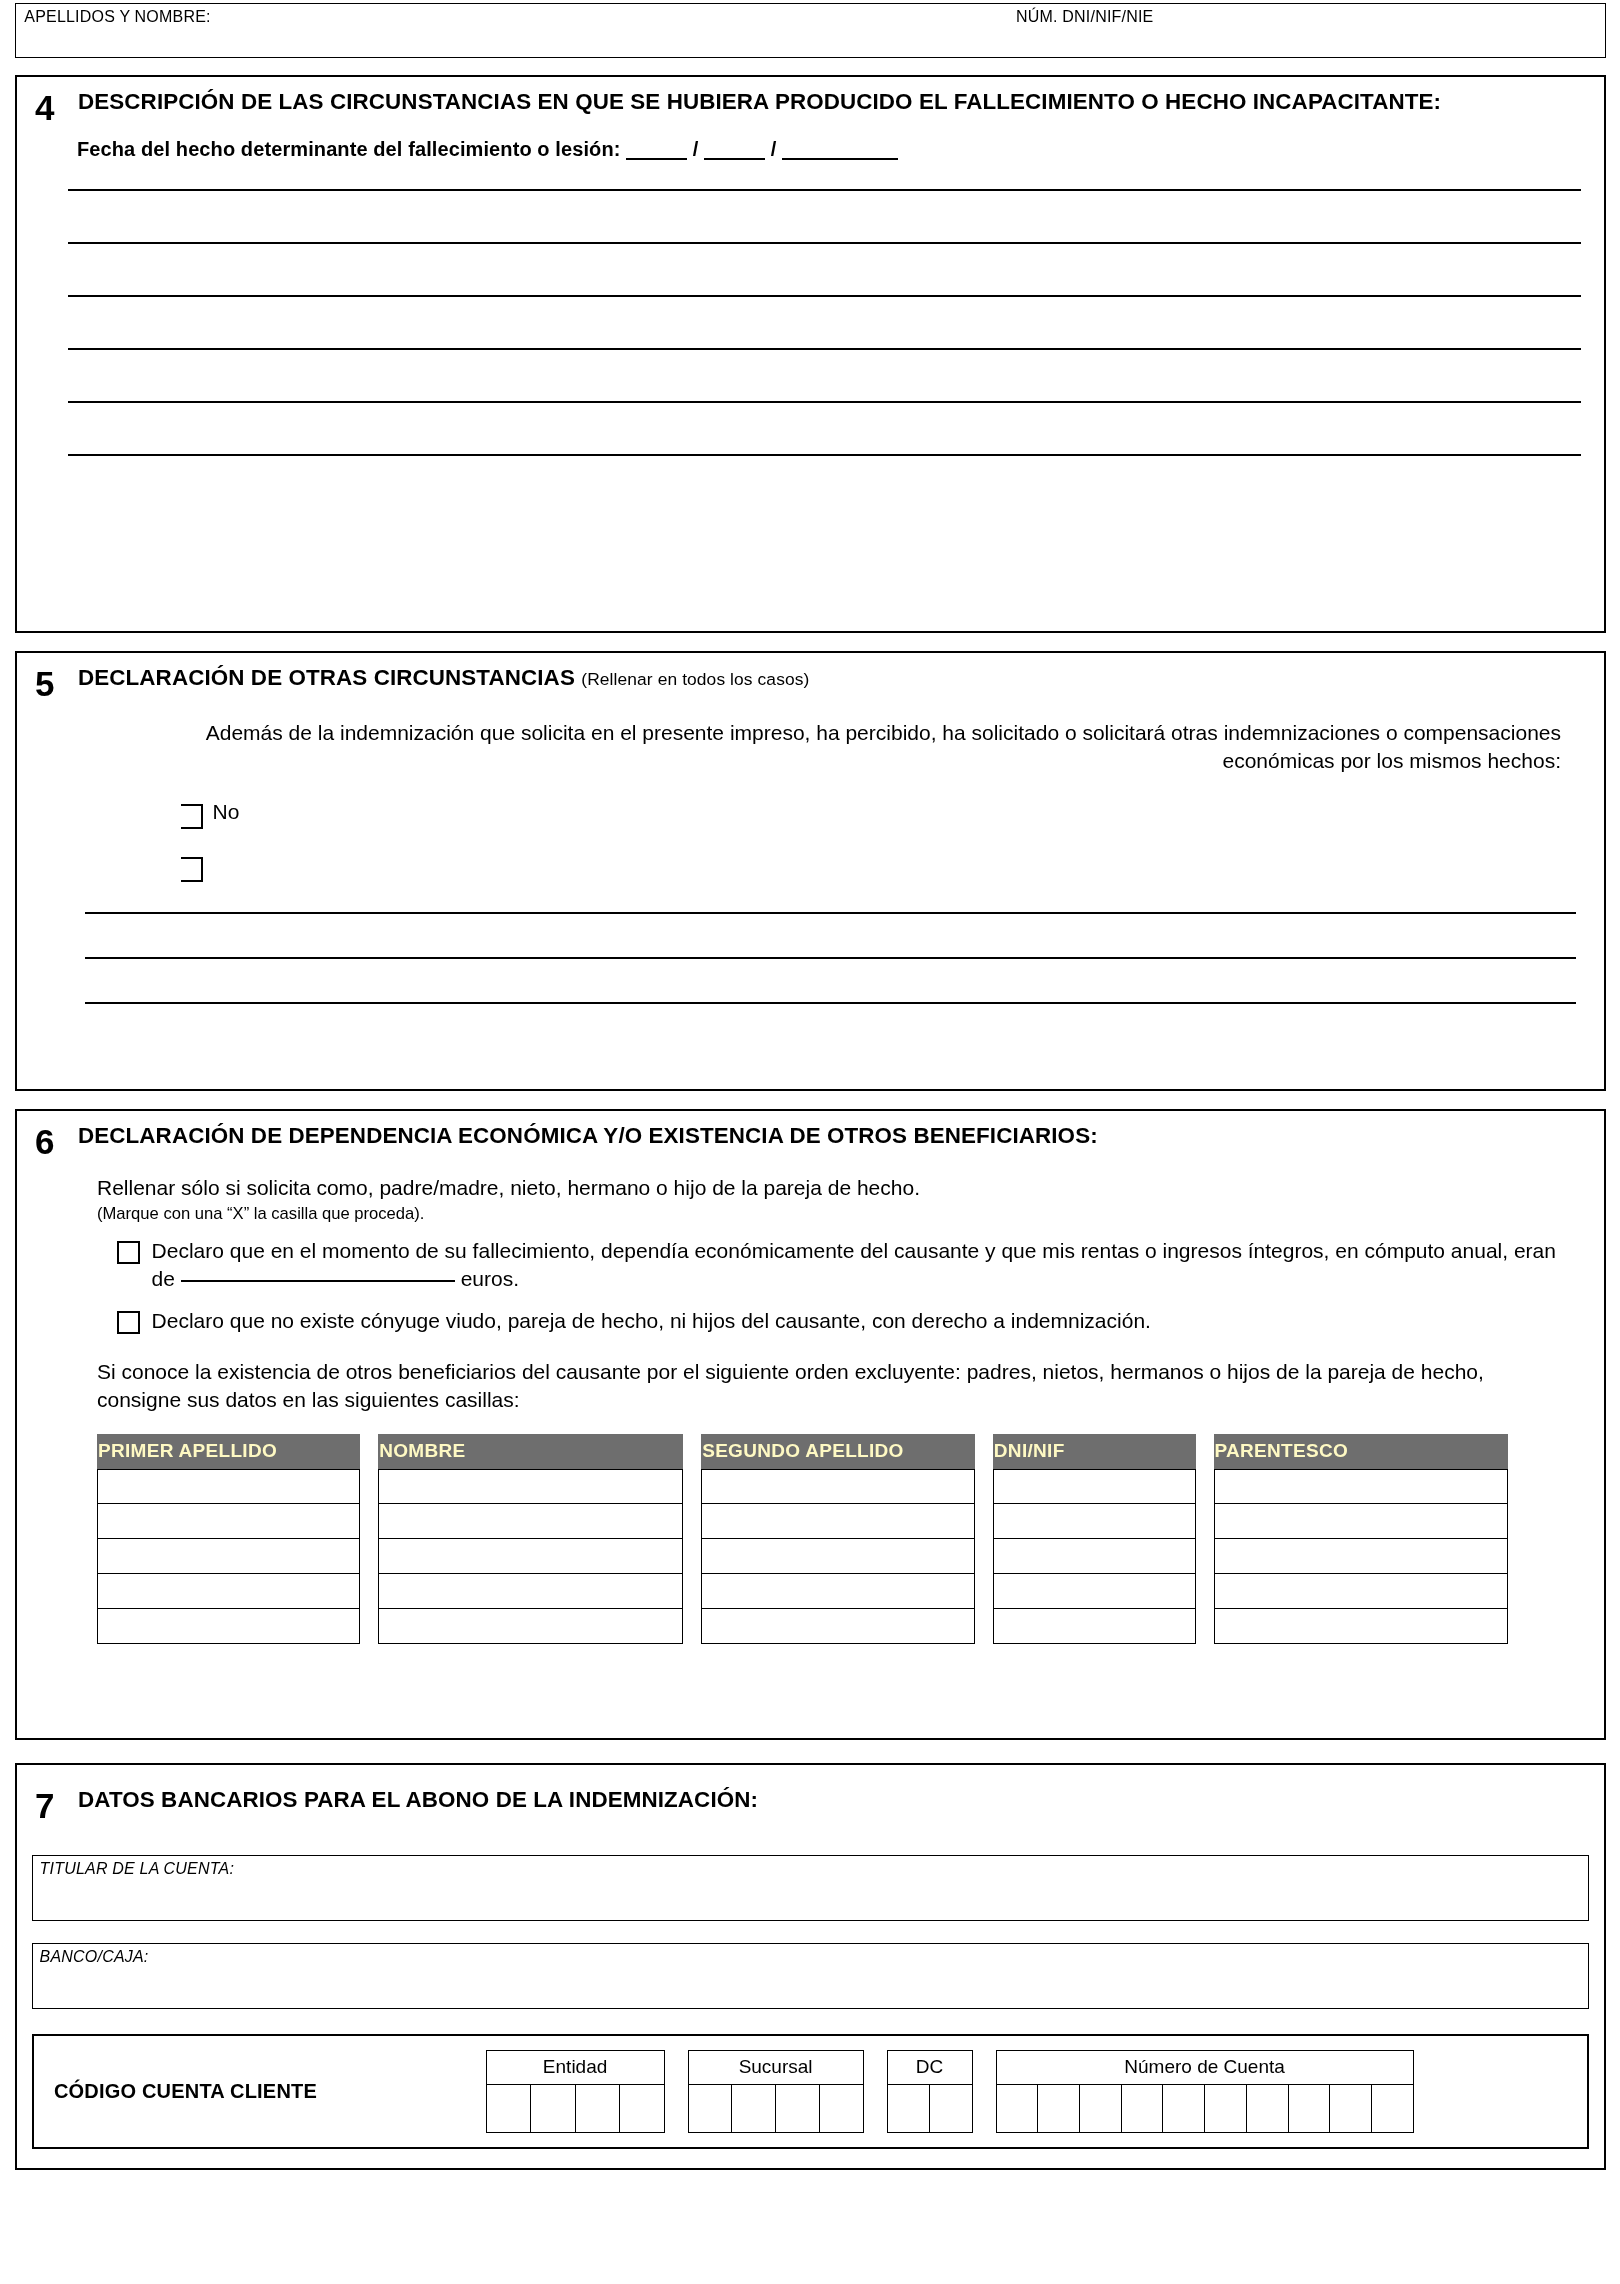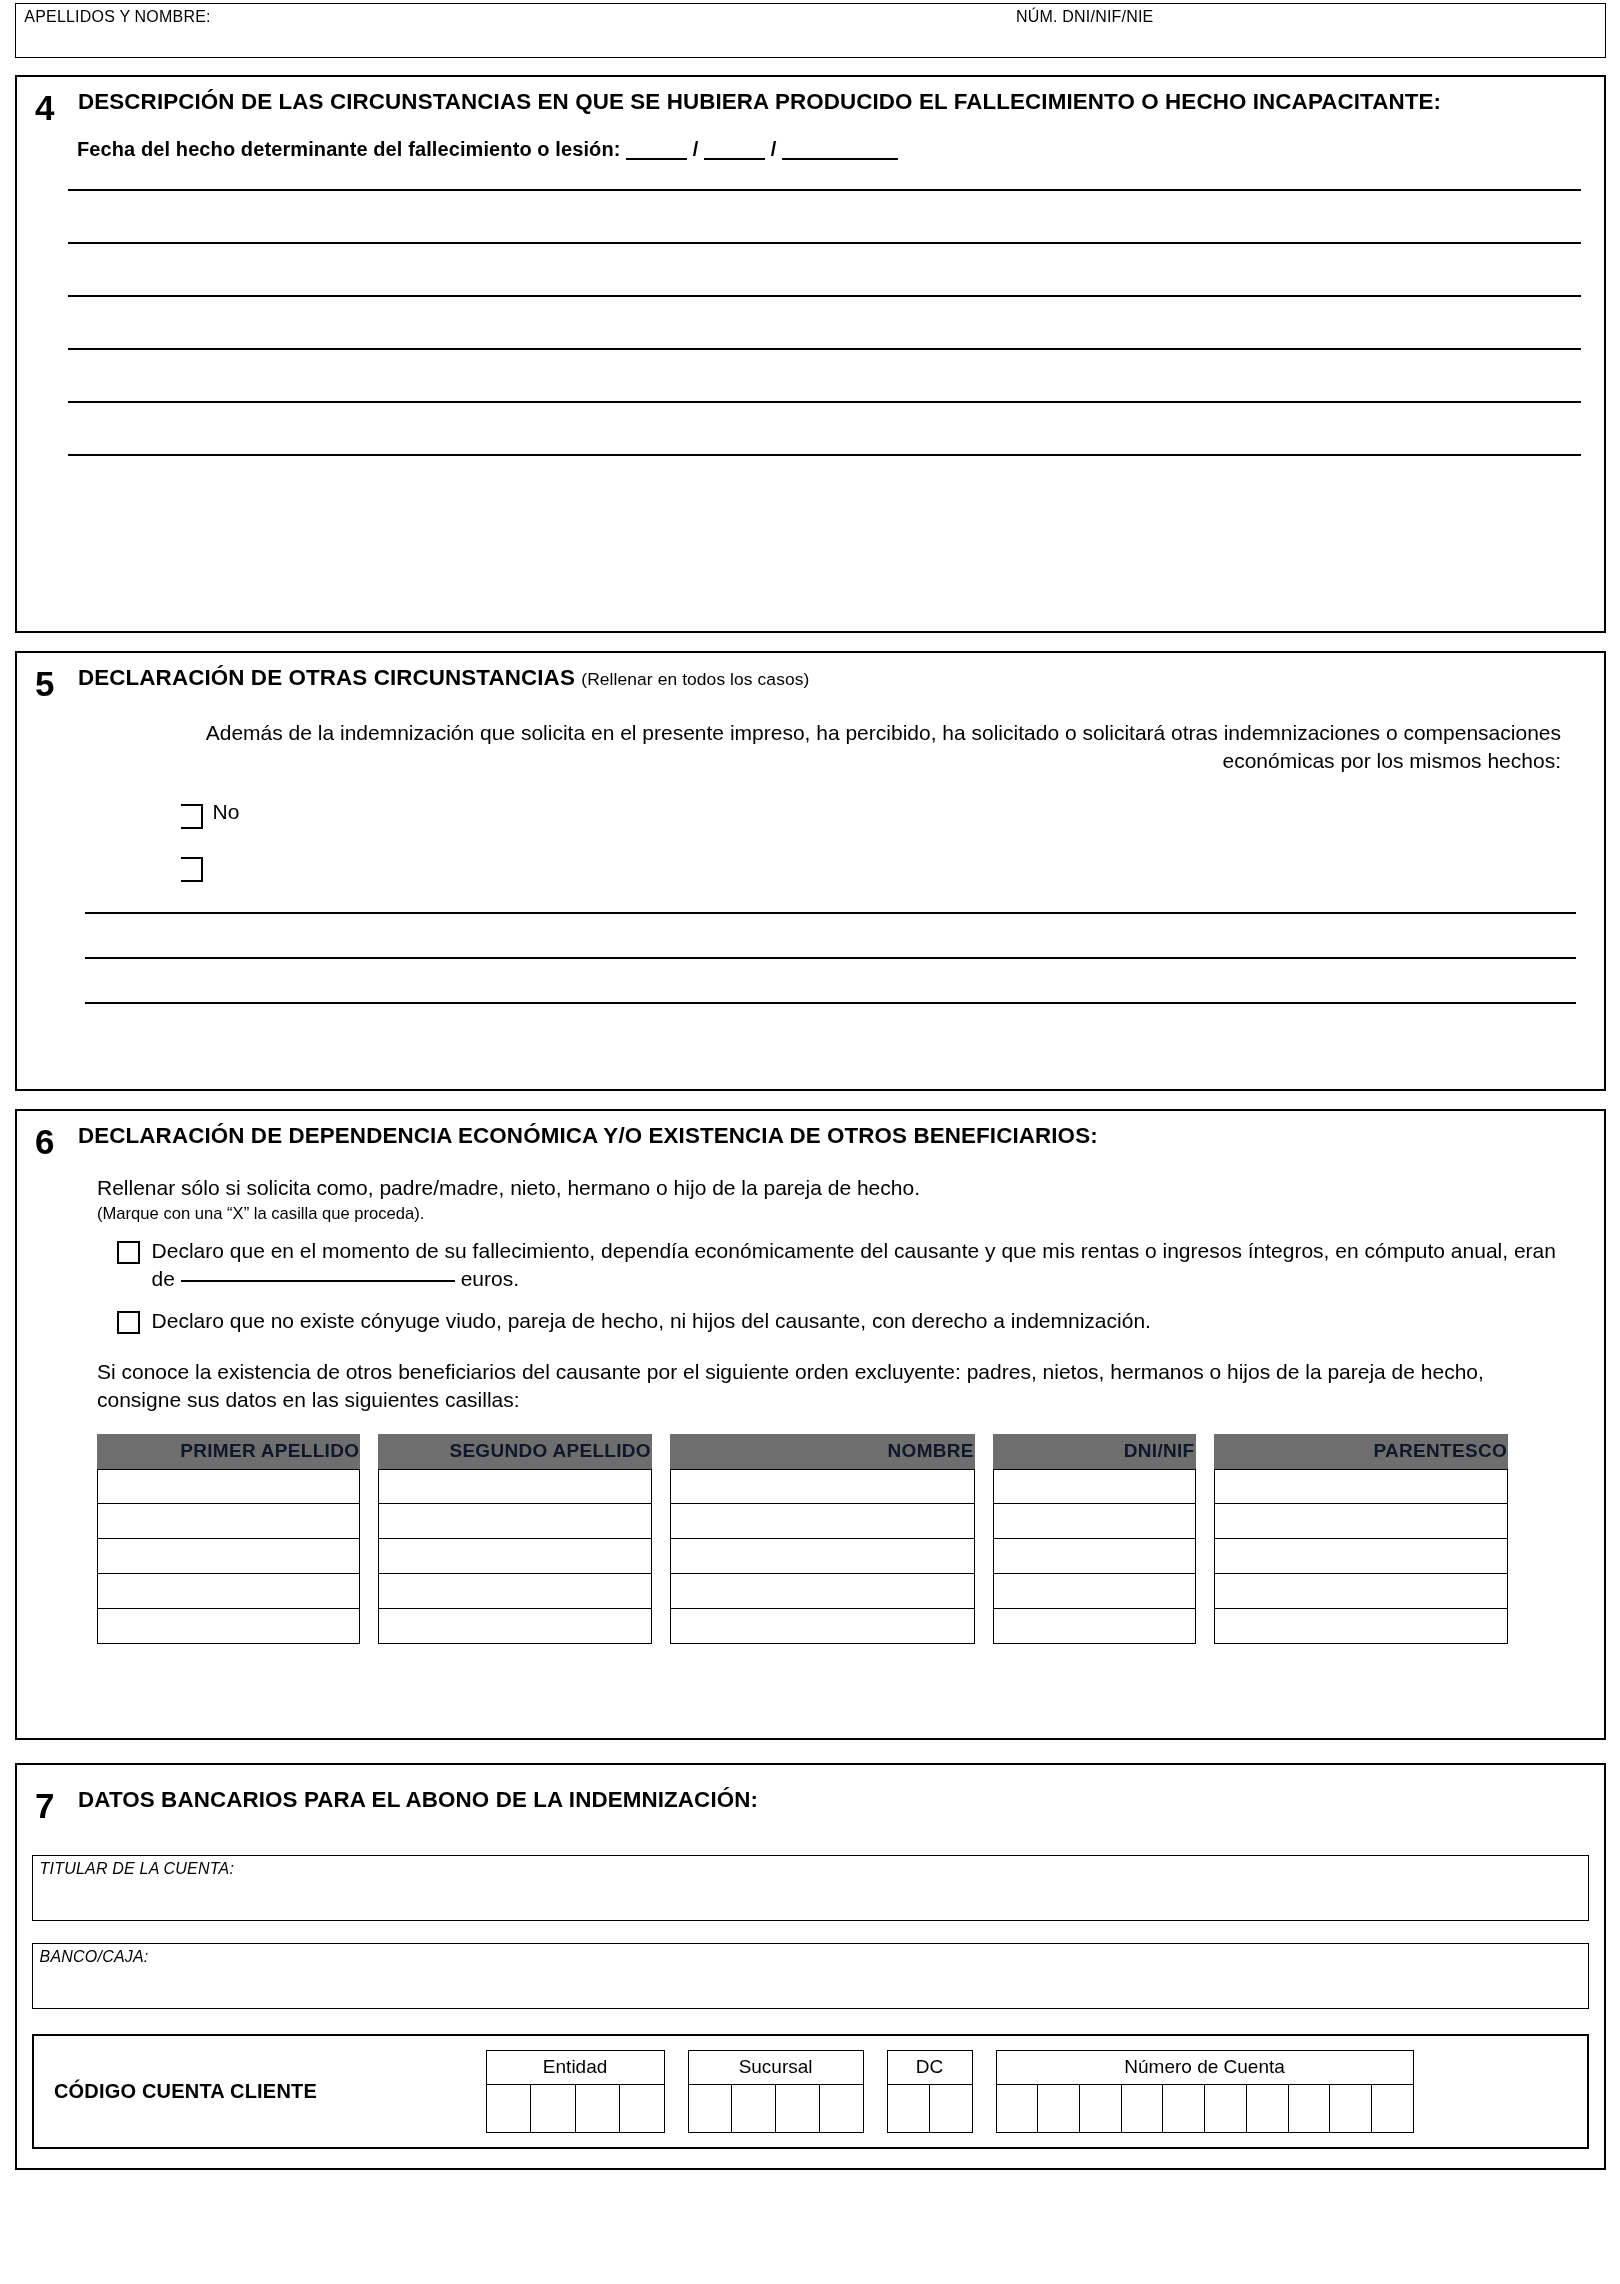--- a/index.html
+++ b/index.html
@@ -193,24 +193,24 @@
   }
   .ben-col { margin-right: 18px; }
   .ben-col:last-child { margin-right: 0; }
   .ben-col.c1 { width: 278px; }
   .ben-col.c2 { width: 289px; }
   .ben-col.c3 { width: 322px; }
   .ben-col.c4 { width: 214px; }
   .ben-col.c5 { width: 311px; }
   .ben-head {
     background: #6e6e6e;
-    color: #0f172a;
+    color: #fef9c3;
     font-size: 19px;
     font-weight: bold;
-    text-align: right;
+    text-align: left;
     padding: 5px 0 5.8px 0;
     letter-spacing: 0.3px;
     border: 1.7px solid #6e6e6e;
   }
   .ben-cell {
     height: 35px;
     border: 1.7px solid #000;
     border-top: none;
     background: #fff;
   }
@@ -368,30 +368,30 @@
 
     <div class="ben-table">
       <div class="ben-col c1">
         <div class="ben-head">PRIMER APELLIDO</div>
         <div class="ben-cell first"></div>
         <div class="ben-cell"></div>
         <div class="ben-cell"></div>
         <div class="ben-cell"></div>
         <div class="ben-cell"></div>
       </div>
+      <div class="ben-col c3">
+        <div class="ben-head">NOMBRE</div>
+        <div class="ben-cell first"></div>
+        <div class="ben-cell"></div>
+        <div class="ben-cell"></div>
+        <div class="ben-cell"></div>
+        <div class="ben-cell"></div>
+      </div>
       <div class="ben-col c2">
         <div class="ben-head">SEGUNDO APELLIDO</div>
-        <div class="ben-cell first"></div>
-        <div class="ben-cell"></div>
-        <div class="ben-cell"></div>
-        <div class="ben-cell"></div>
-        <div class="ben-cell"></div>
-      </div>
-      <div class="ben-col c3">
-        <div class="ben-head">NOMBRE</div>
         <div class="ben-cell first"></div>
         <div class="ben-cell"></div>
         <div class="ben-cell"></div>
         <div class="ben-cell"></div>
         <div class="ben-cell"></div>
       </div>
       <div class="ben-col c4">
         <div class="ben-head">DNI/NIF</div>
         <div class="ben-cell first"></div>
         <div class="ben-cell"></div>

